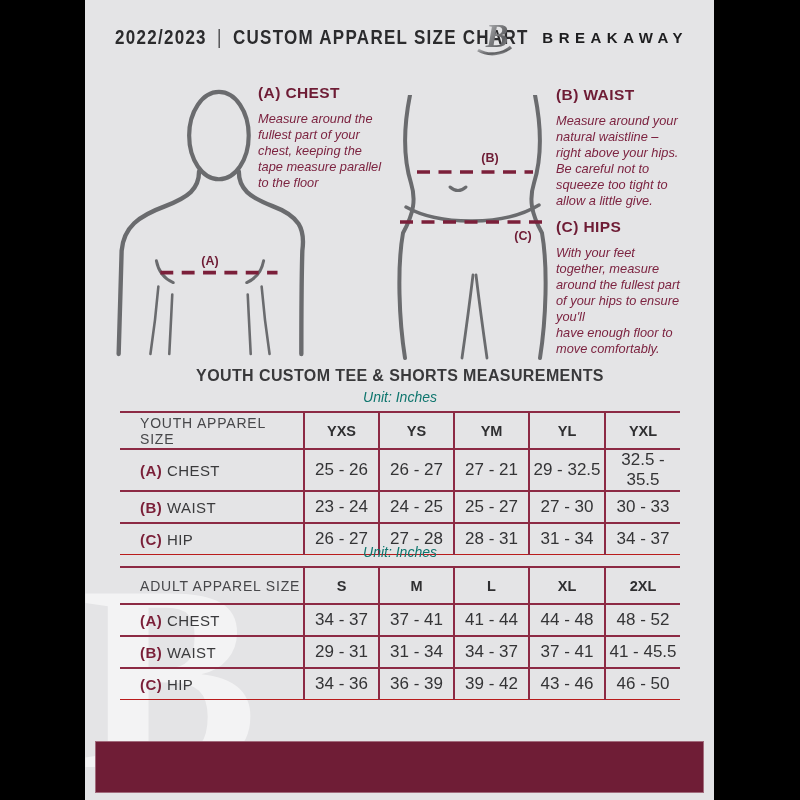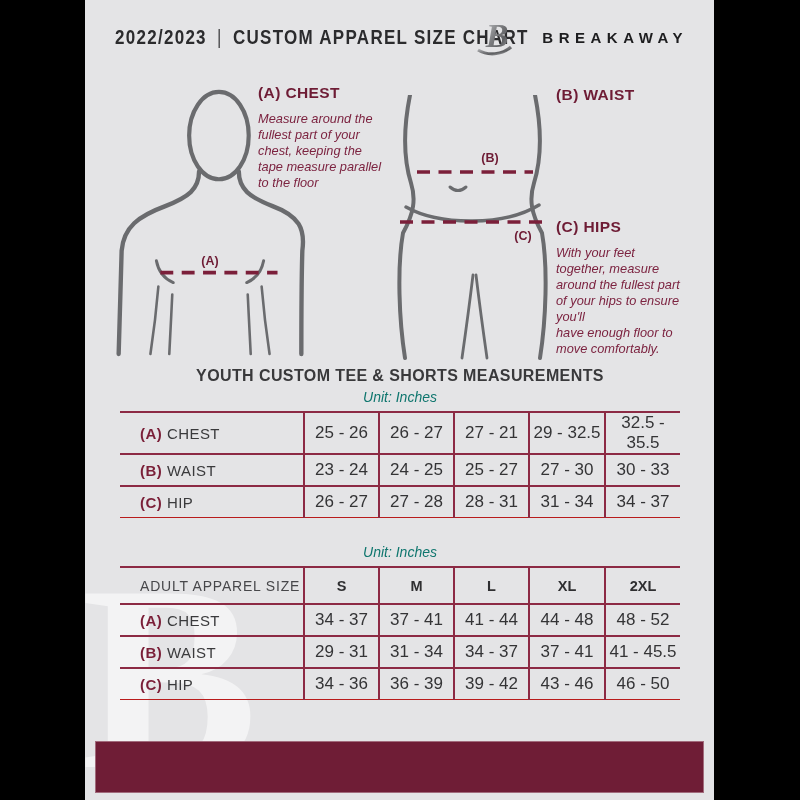--- a/index.html
+++ b/index.html
@@ -121,20 +121,26 @@
     <div class="guide guide-a">
       <div class="gh">(A) CHEST</div>
       <div class="gp">Measure around the
 fullest part of your
 chest, keeping the
 tape measure parallel
 to the floor</div>
     </div>
     <div class="guide guide-b">
       <div class="gh">(B) WAIST</div>
+      <div class="gp">Measure around your
+natural waistline –
+right above your hips.
+Be careful not to
+squeeze too tight to
+allow a little give.</div>
     </div>
     <div class="guide guide-c">
       <div class="gh">(C) HIPS</div>
       <div class="gp">With your feet
 together, measure
 around the fullest part
 of your hips to ensure
 you'll
 have enough floor to
 move comfortably.</div>
@@ -148,20 +154,28 @@
       <table class="sizes">
         <colgroup>
             <col style="width:184px">
             <col style="width:75px">
             <col style="width:75px">
             <col style="width:75px">
             <col style="width:76px">
             <col style="width:75px">
           </colgroup>
         <tbody>
+            <tr class="head">
+          <th class="lbl">YOUTH APPAREL SIZE</th>
+          <th>YXS</th>
+          <th>YS</th>
+          <th>YM</th>
+          <th>YL</th>
+          <th>YXL</th>
+        </tr>
         <tr>
           <td class="lbl"><span class="pfx">(A)</span><span>CHEST</span></td>
           <td>25 - 26</td>
           <td>26 - 27</td>
           <td>27 - 21</td>
           <td>29 - 32.5</td>
           <td>32.5 - 35.5</td>
         </tr>
         <tr>
           <td class="lbl"><span class="pfx">(B)</span><span>WAIST</span></td>

